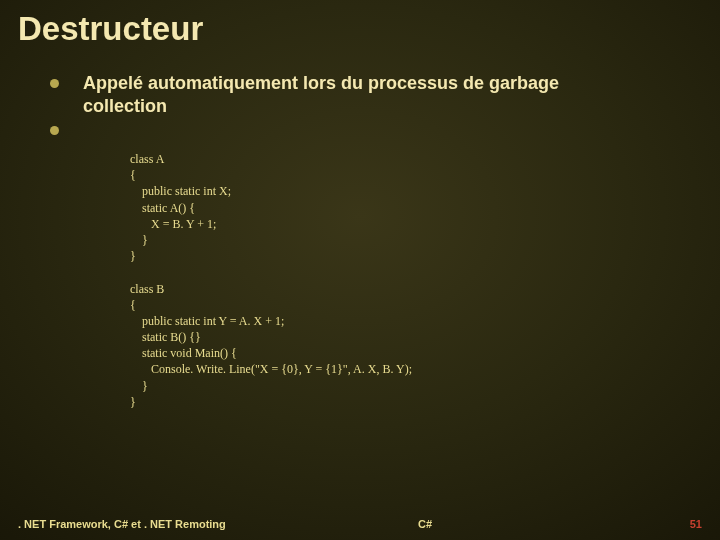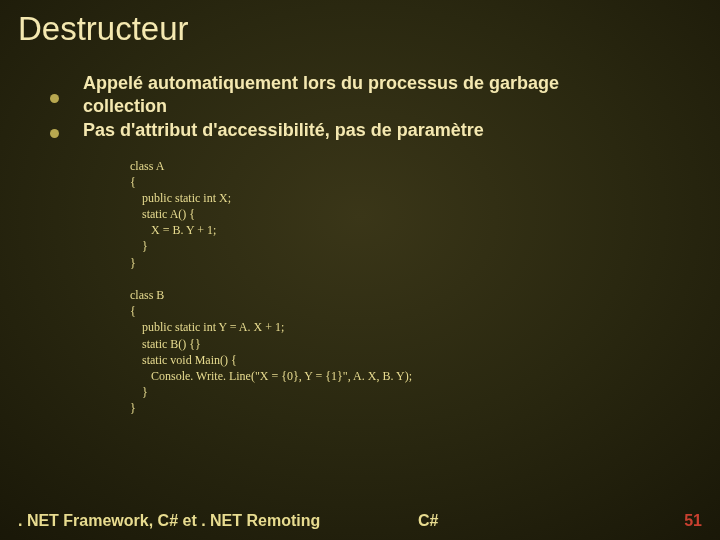--- a/index.html
+++ b/index.html
@@ -6,30 +6,30 @@
   html, body { width: 720px; height: 540px; }
   body {
     background: radial-gradient(ellipse 900px 700px at 50% 40%, #3a3618 0%, #2a2810 30%, #1a1808 60%, #0a0a04 100%);
     font-family: Arial, sans-serif;
     color: #f6e8a0;
     position: relative;
     overflow: hidden;
   }
   .title {
     font-size: 33px;
-    font-weight: normal;
+    font-weight: bold;
     padding: 10px 0 0 18px;
     color: #f4e8b0;
   }
   .bullets {
     margin: 24px 0 0 50px;
   }
   .bullet-item {
     display: flex;
-    align-items: center;
+    align-items: flex-start;
     margin-bottom: 2px;
   }
   .bullet-icon {
     width: 9px;
     height: 9px;
     background: #b8a850;
     border-radius: 50%;
     margin-top: 7px;
     margin-right: 24px;
     flex-shrink: 0;
@@ -50,21 +50,21 @@
     line-height: 1.35;
   }
   .footer {
     position: absolute;
     bottom: 10px;
     left: 18px;
     right: 18px;
     display: flex;
     justify-content: space-between;
     align-items: center;
-    font-size: 16px;
+    font-size: 11px;
     font-weight: bold;
   }
   .footer-left { color: #e8dc90; }
   .footer-center {
     color: #e8dc90;
     position: absolute;
     left: 50%;
     transform: translateX(58px);
   }
   .footer-right { color: #c84030; }
@@ -74,21 +74,20 @@
 
 <div class="title">Destructeur</div>
 
 <div class="bullets">
   <div class="bullet-item">
     <span class="bullet-icon"></span>
     <span class="bullet-text">Appelé automatiquement lors du processus de garbage collection</span>
   </div>
   <div class="bullet-item">
     <span class="bullet-icon"></span>
-    <span class="bullet-text">Pas d'attribut d'accessibilité, pas de paramètre</span>
   </div>
 </div>
 
 <div class="code-area">class A
 {
     public static int X;
     static A() {
        X = B. Y + 1;
     }
 }

